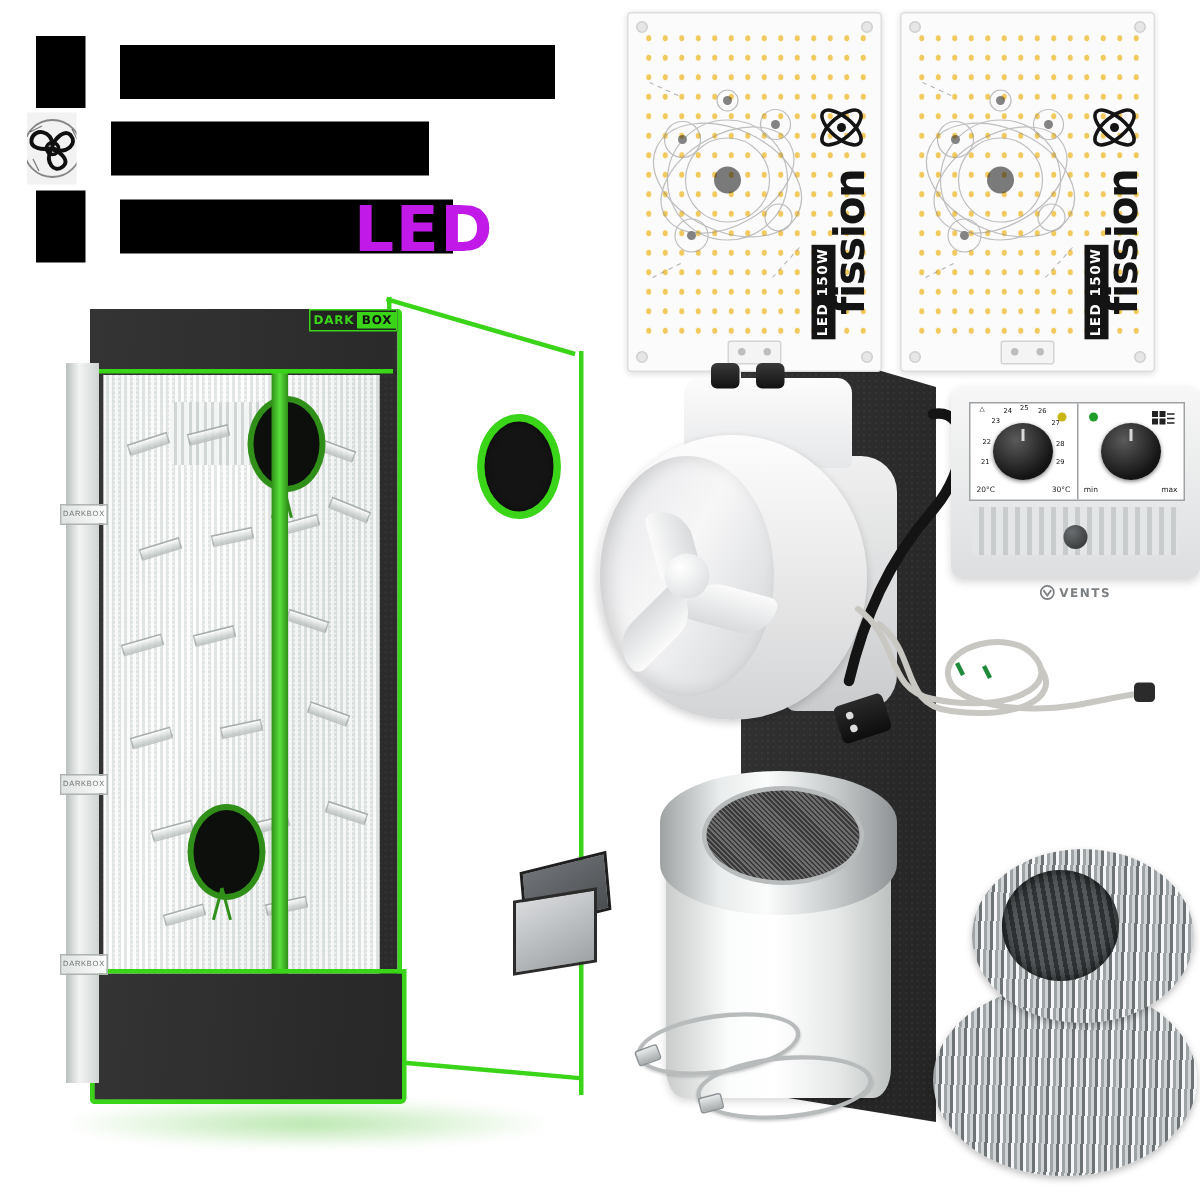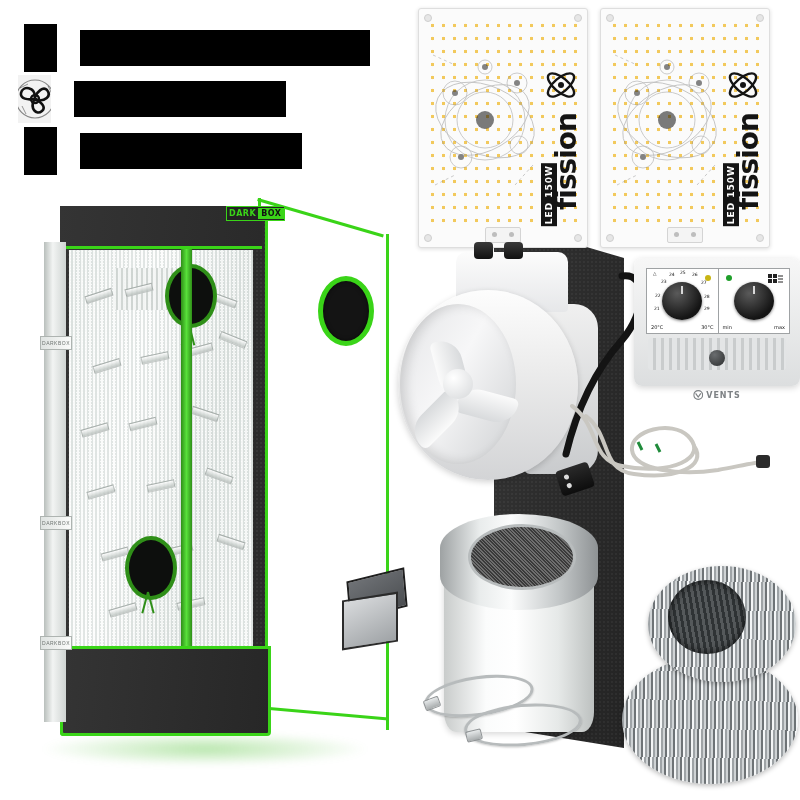--- a/index.html
+++ b/index.html
@@ -102,21 +102,21 @@
      text-align:center;line-height:12px;letter-spacing:.5px;}
 
   
   .tent-bottom{position:absolute;left:38px;top:470px;width:205px;height:84px;
      background:linear-gradient(95deg,#343434,#272727);
      border:3px solid #3ad418;border-radius:0 0 4px 4px;}
 
   .darkbox-logo{position:absolute;left:184px;top:30px;display:flex;
      align-items:center;font-size:8px;font-weight:bold;letter-spacing:.5px;
      font-family:"DejaVu Sans",sans-serif;border:1px solid #3ad418;
-     padding:1px 0;background:#232323;z-index:4;margin-left:20px;}
+     padding:1px 0;background:#232323;z-index:4;}
   .db-dark{color:#3ad418;padding:1px 2px;}
   .db-box{color:#121212;background:#3ad418;padding:1px 3px;}
 
   
   .led-board{position:absolute;width:168px;height:238px;background:#fbfbfb;
      border:1px solid #dedede;border-radius:3px;overflow:hidden;
      box-shadow:0 1px 4px rgba(0,0,0,.14);}
   .led-b1{left:418px;top:8px;}
   .led-b2{left:600px;top:8px;}
   .led-dots{position:absolute;left:8px;top:10px;right:8px;bottom:18px;
@@ -258,20 +258,21 @@
         </g>
       </svg>
     </div>
     <div class="hdr-bar" style="width:212px;"></div>
   </div>
 
   <div class="hdr-row" style="left:24px;top:127px;">
     <div class="hdr-icon"></div>
     <div class="hdr-bar" style="width:222px;"></div>
   </div>
+  <div class="led-word">LED</div>
 
   <div class="tent">
     <div class="tent-shadow"></div>
 
     <div class="tent-right-wrap">
       <div class="tent-right">
         <div class="tent-right-tex"></div>
       </div>
 
       <div class="edge" style="left:0;top:0;width:3px;height:528px;"></div>

